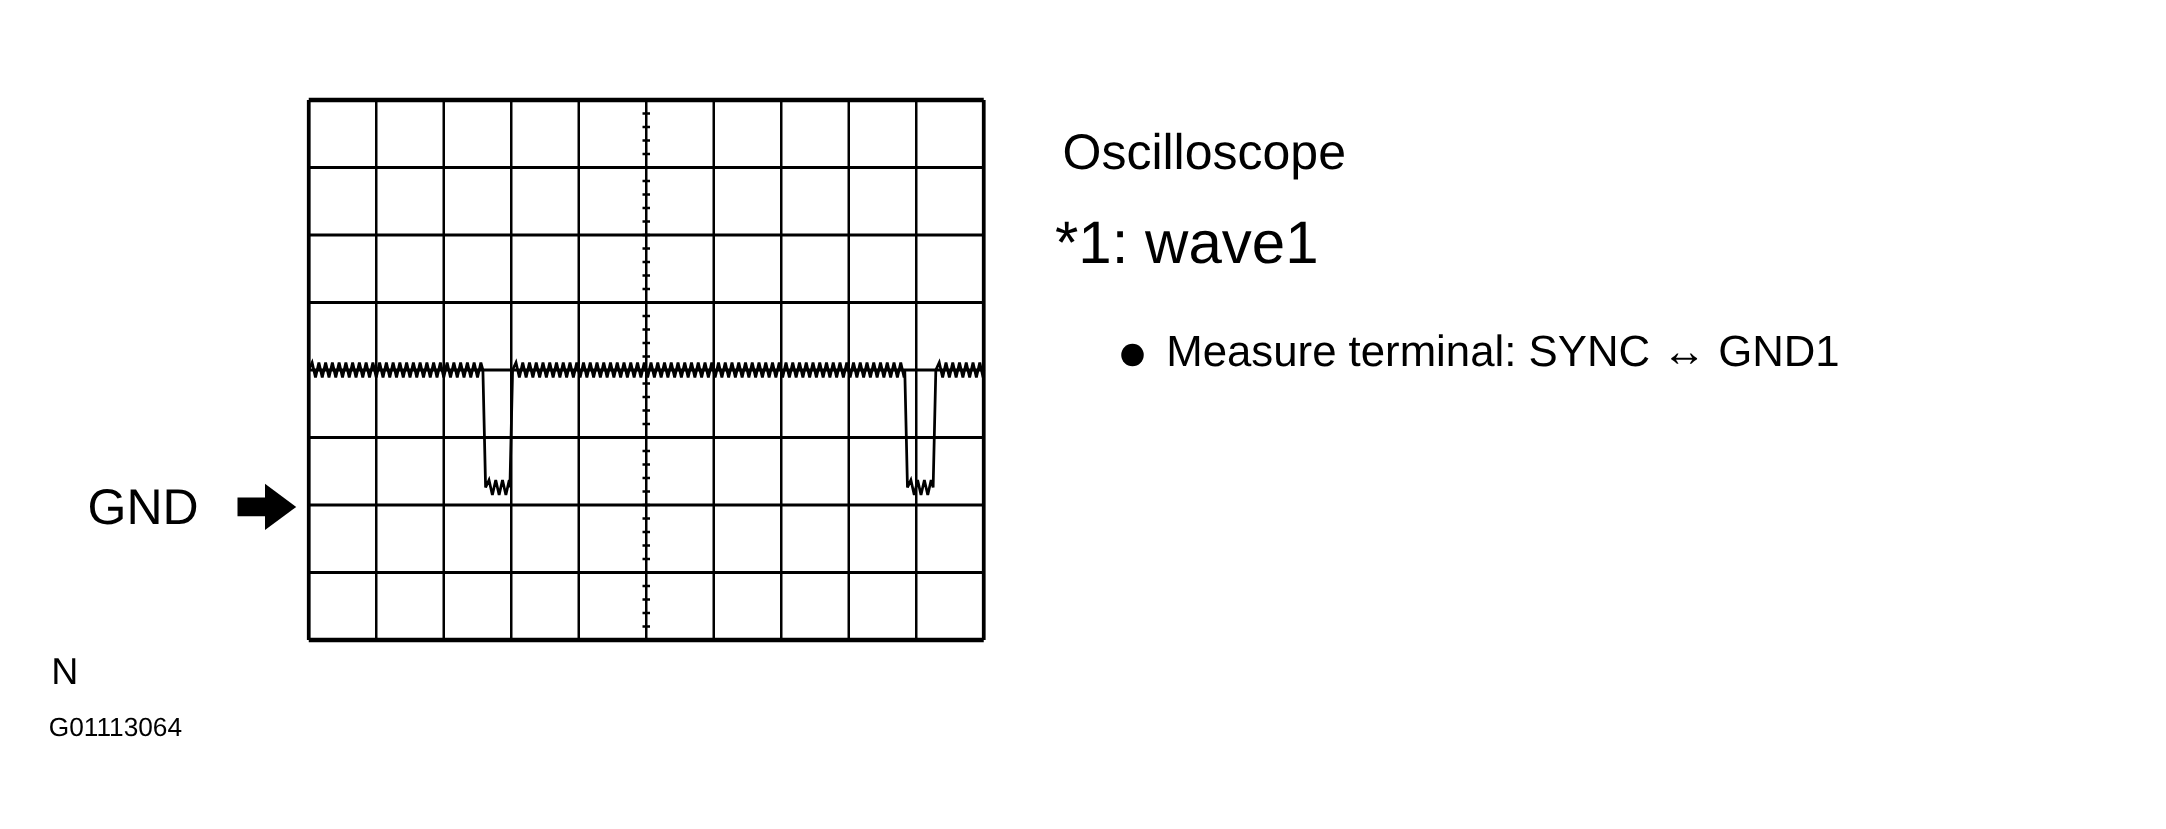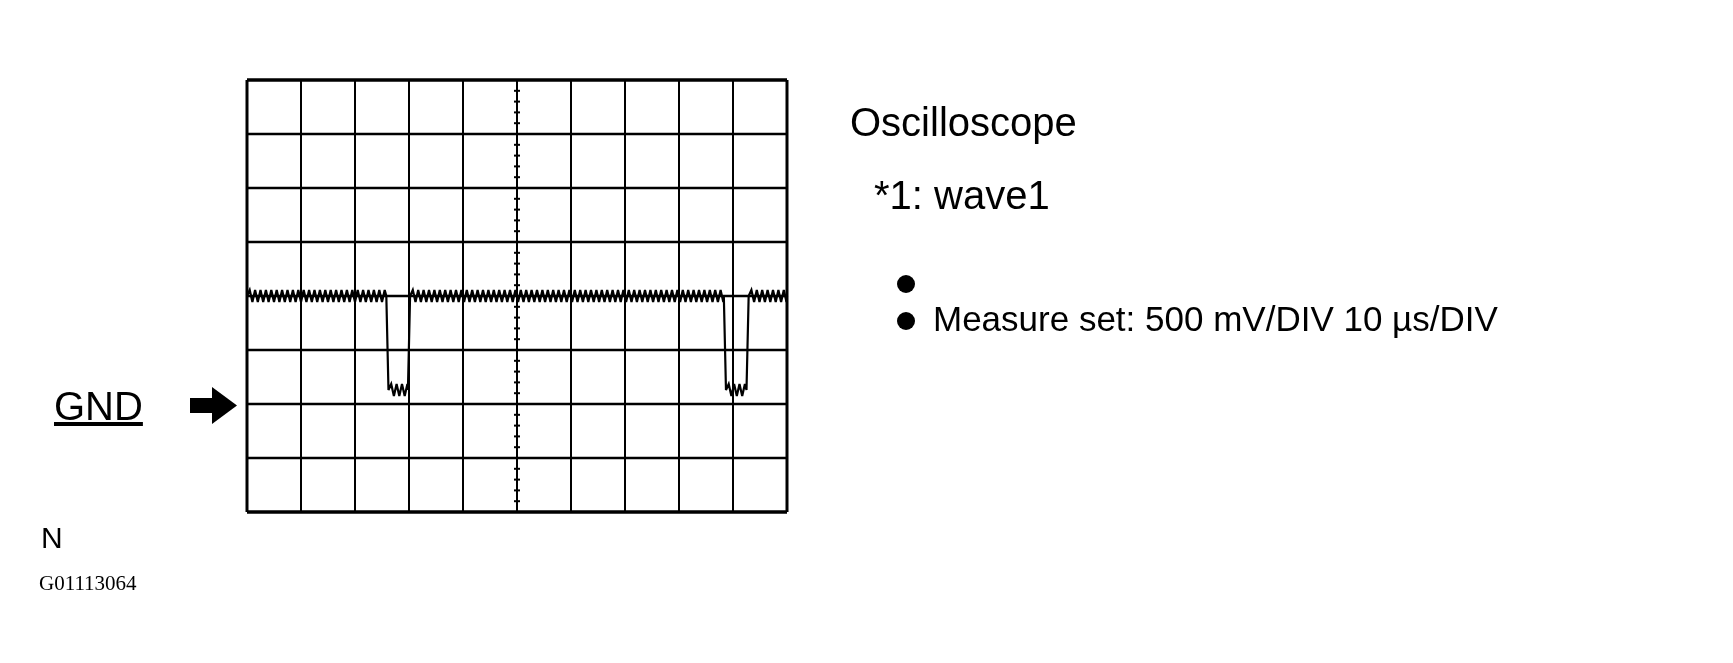--- a/index.html
+++ b/index.html
@@ -1,27 +1,27 @@
 <!DOCTYPE html>
 <html><head>
   <meta charset="utf-8">
   <style>
     html, body { margin: 0; padding: 0; background: #ffffff; }
     body { width: 1733px; height: 663px; position: relative; overflow: hidden;
            font-family: "Liberation Sans", sans-serif; color: #000; }
     .abs { position: absolute; white-space: nowrap; }
     #scope { position: absolute; left: 0; top: 0; }
     .title { left: 850px; top: 100px; font-size: 40px; line-height: 44px; }
-    .wave-label { left: 874px; top: 173px; font-size: 40px; line-height: 44px; }
+    .wave-label { left: 844px; top: 173px; font-size: 48px; line-height: 44px; }
     .bullets { left: 897px; top: 263px; font-size: 35px; line-height: 37px; margin: 0; padding: 0; list-style: none; }
     .bullets li { position: relative; padding-left: 36px; height: 37px; }
     .bullets li .dot { position: absolute; left: 0; top: 12px; width: 18px; height: 18px; border-radius: 50%; background: #000; }
-    .gnd-label { left: 54px; top: 384px; font-size: 40px; line-height: 44px; text-decoration: underline; }
+    .gnd-label { left: 70px; top: 384px; font-size: 40px; line-height: 44px; }
     .n-label { left: 41px; top: 521px; font-size: 30px; line-height: 34px; }
-    .code-label { left: 39px; top: 571px; font-size: 21px; line-height: 24px; font-family: Liberation Serif, serif; }
+    .code-label { left: 39px; top: 571px; font-size: 21px; line-height: 24px; }
   </style>
 </head>
 <body>
 
 <svg id="scope" width="1733" height="663" viewBox="0 0 1733 663">
   <g id="grid">
       <line x1="247" y1="80" x2="247" y2="512" stroke="#000000" stroke-width="3"></line>
       <line x1="301" y1="80" x2="301" y2="512" stroke="#000000" stroke-width="2"></line>
       <line x1="355" y1="80" x2="355" y2="512" stroke="#000000" stroke-width="2"></line>
       <line x1="409" y1="80" x2="409" y2="512" stroke="#000000" stroke-width="2"></line>
@@ -90,22 +90,19 @@
     <polygon points="212,387 237,405.5 212,424" fill="#000"></polygon>
   </g>
 </svg>
 
 <div class="abs title">Oscilloscope</div>
 <div class="abs wave-label">*1: wave1</div>
 
 <ul class="abs bullets">
   <li>
     <span class="dot"></span>
-  </li>
-  <li>
-    <span class="dot"></span>
-    <span>Measure set: 500 mV/DIV 10 µs/DIV</span>
+    <span>Measure terminal: SYNC ↔ GND1</span>
   </li>
 </ul>
 
 <div class="abs gnd-label">GND</div>
 <div class="abs n-label">N</div>
 <div class="abs code-label">G01113064</div>
 
 </body></html>

